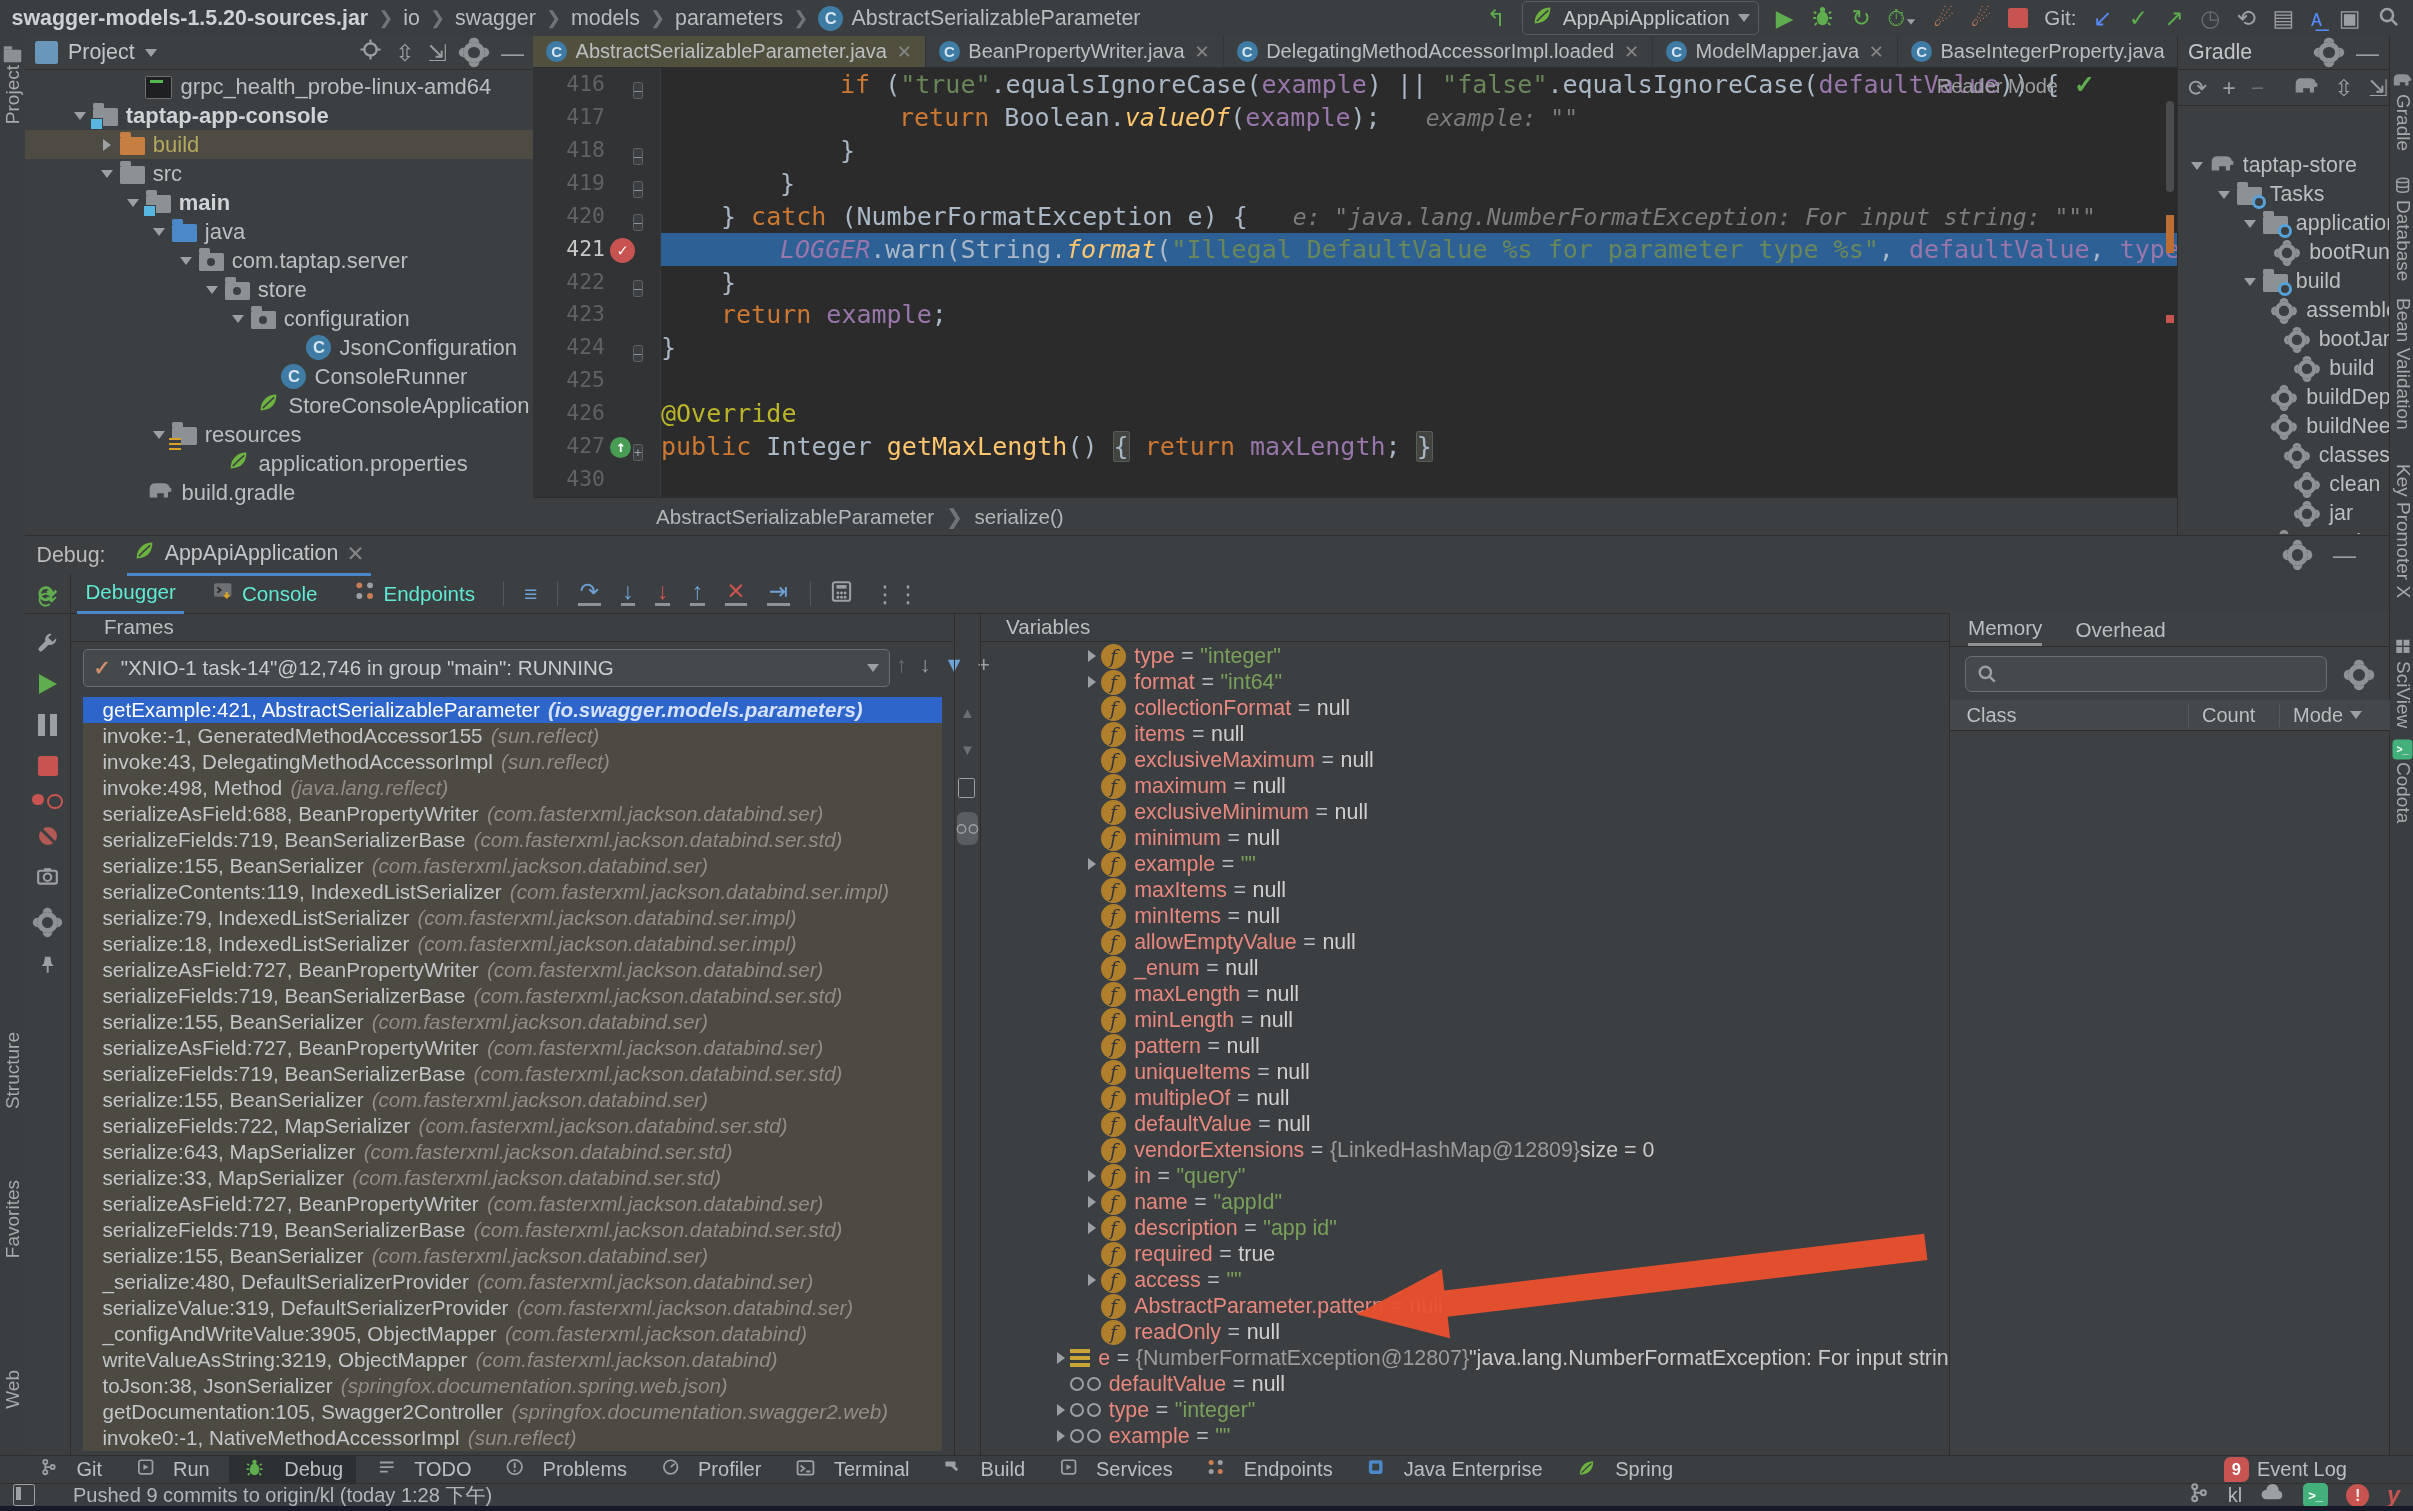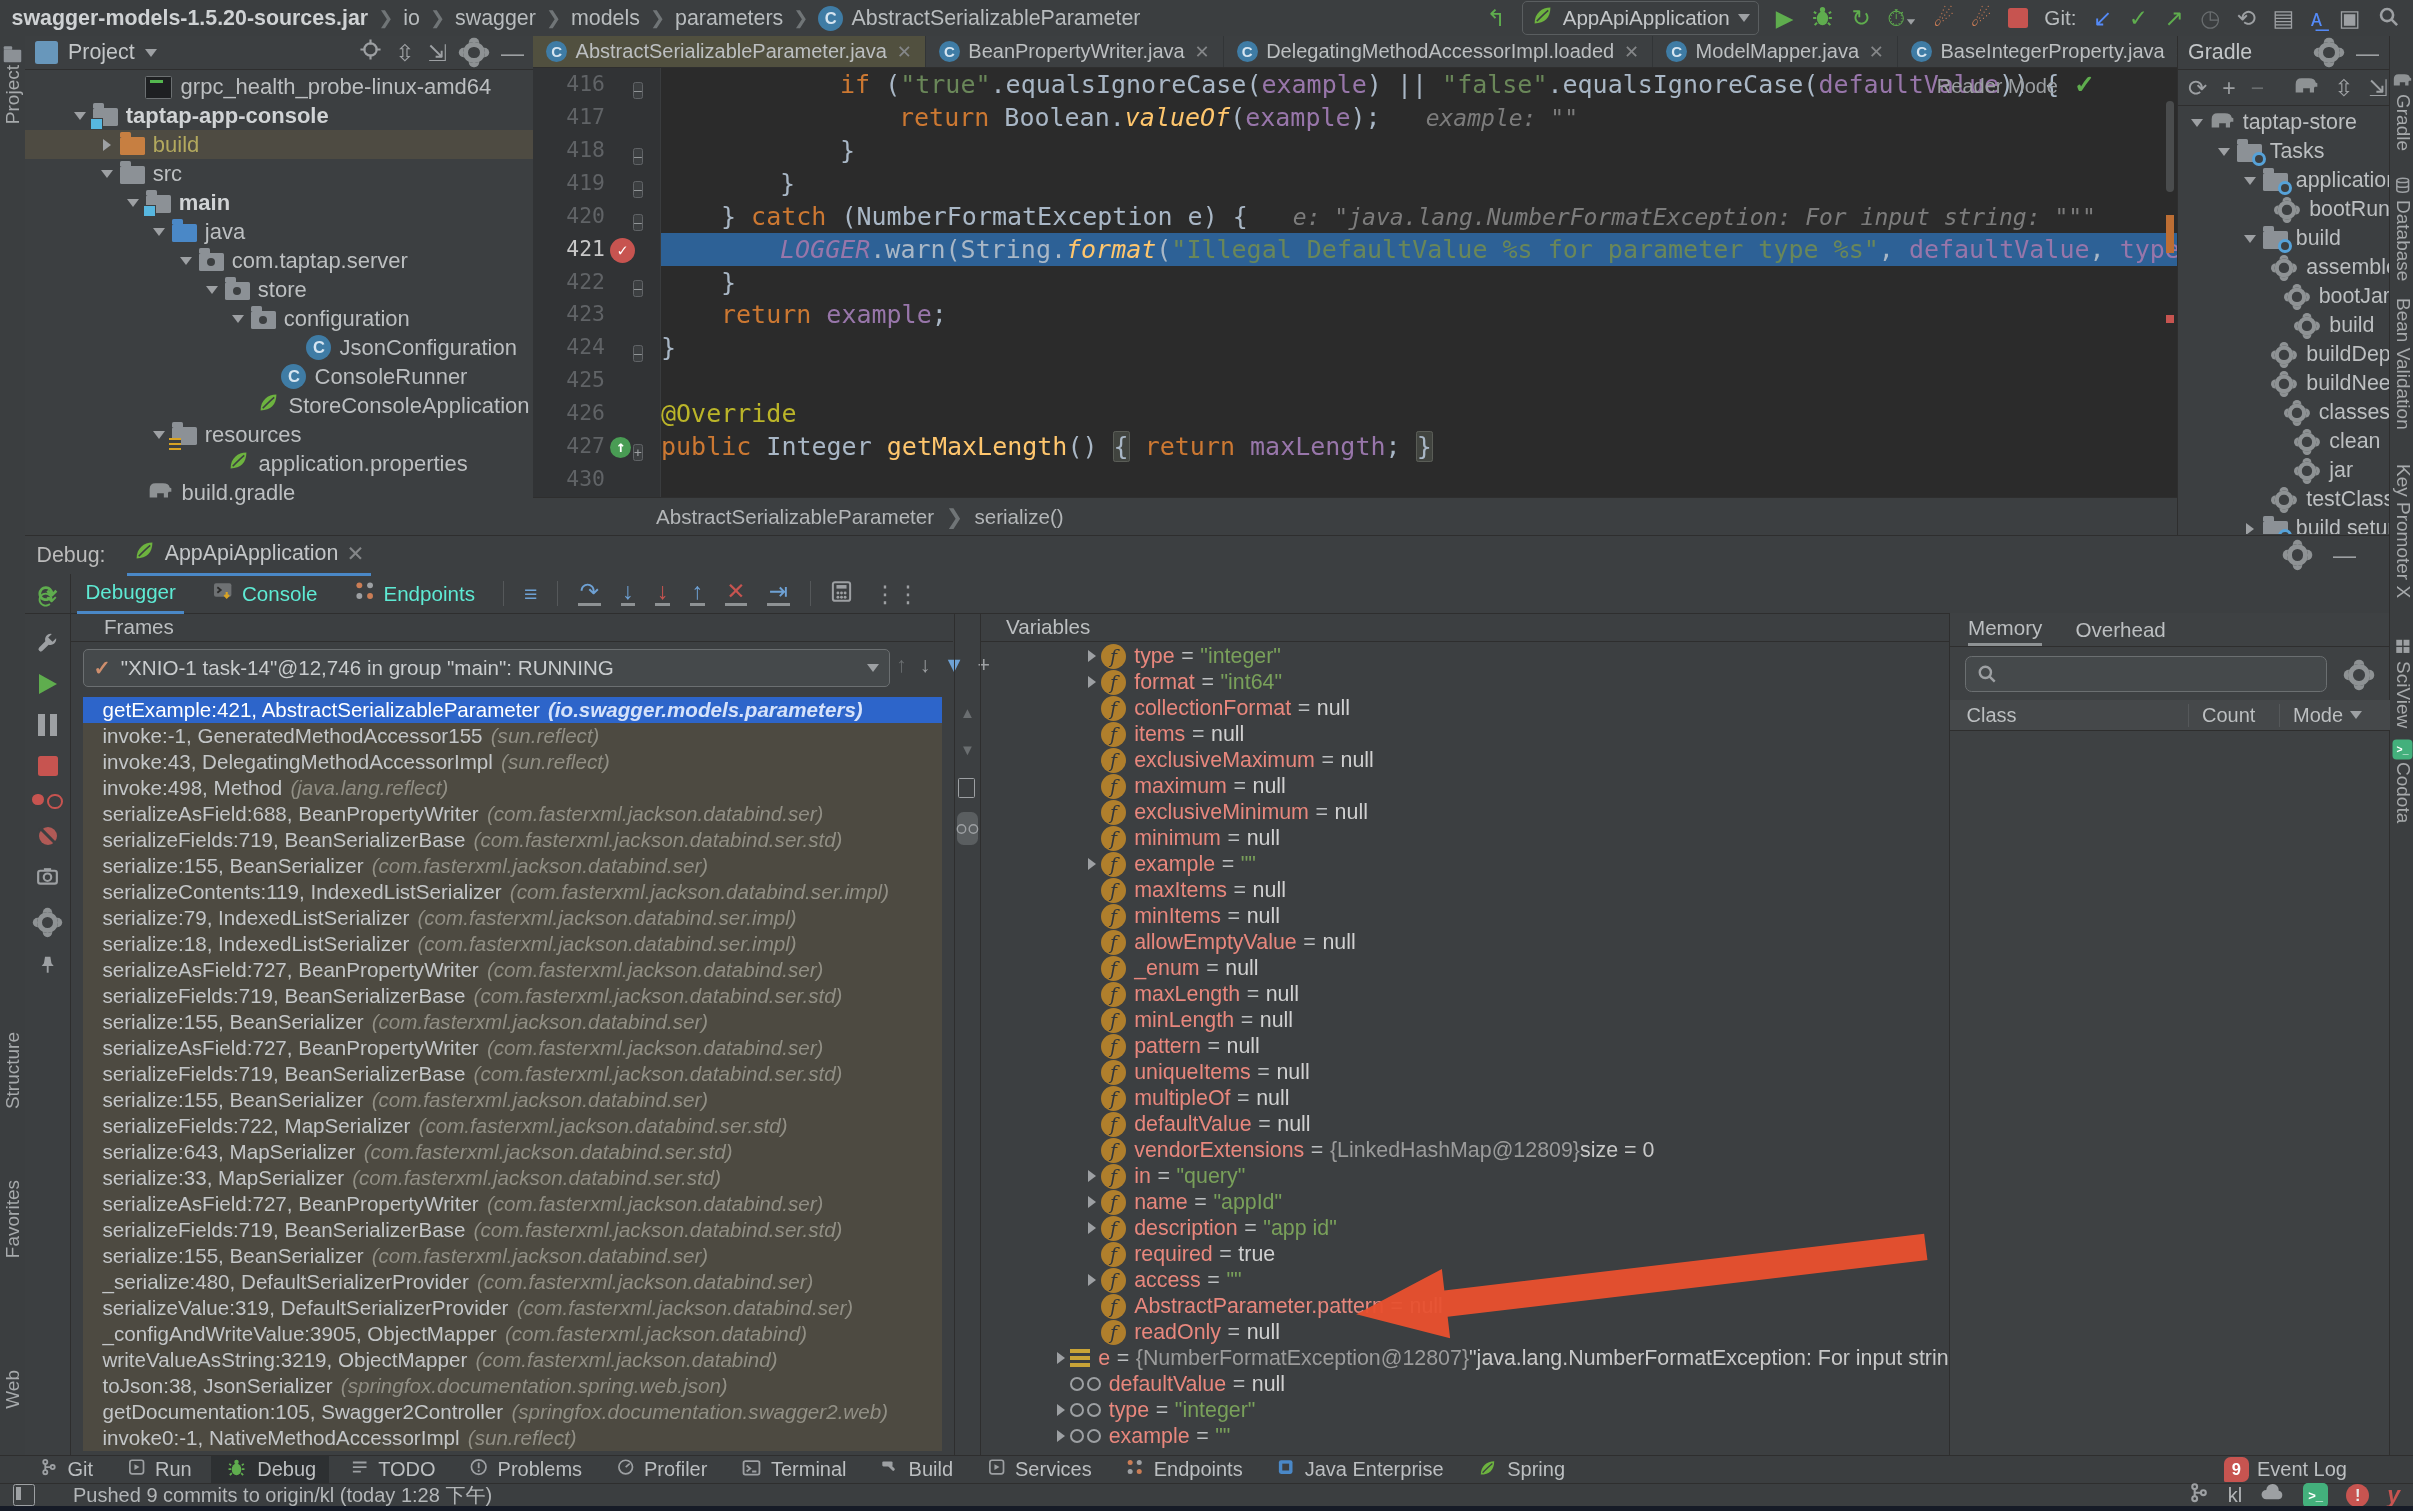--- a/index.html
+++ b/index.html
@@ -137,21 +137,21 @@
   #mem-gear{position:absolute;left:395px;top:48px;}
   #mem-cols{position:absolute;left:0;top:87px;width:440px;height:30px;background:#45484a;border-bottom:0.8px solid #2e2e2e;display:flex;align-items:center;font-size:20px;color:#bcbfc1;}
   #mem-cols .c1{padding-left:16.5px;width:239px;border-right:0.8px solid #55585a;box-sizing:border-box;}
   #mem-cols .c2{padding-left:13px;width:91px;border-right:0.8px solid #55585a;box-sizing:border-box;}
   #mem-cols .c3{padding-left:13px;display:flex;align-items:center;gap:6.6px;}
   #mem-empty{position:absolute;left:0;top:864px;width:440px;text-align:center;font-size:21.4px;color:#9da0a3;top:856px;}
   #mem-empty .link{color:#5394d8;}
 
   
   #bottom-toolbar{position:absolute;left:0;top:1455px;width:2413px;height:28px;background:#3b3e40;border-top:0.8px solid #2e2e2e;display:flex;align-items:center;gap:6.6px;font-size:20px;color:#bcbfc1;padding-left:25px;box-sizing:border-box;}
-  .btool{display:flex;align-items:center;gap:8px;padding:0 13px;height:28px;}
+  .btool{display:flex;align-items:center;gap:17px;padding:0 13px;height:28px;}
   .btool.active{background:#2d3032;}
   #event-log{margin-left:auto;display:flex;align-items:center;gap:8.2px;padding-right:66px;}
   .badge9{width:25px;height:25px;background:#c75450;color:#fff;border-radius:6.6px 6.6px 6.6px 1.6px;font-size:16.5px;display:flex;align-items:center;justify-content:center;font-weight:bold;}
   #statusbar{position:absolute;left:0;top:1483px;width:2413px;height:23px;background:#3b3e40;border-top:0.8px solid #2e2e2e;display:flex;align-items:center;font-size:20px;color:#b3b6b8;padding:0 13px;box-sizing:border-box;}
   #statusbar .msg{margin-left:38px;}
   #status-right{margin-left:auto;display:flex;align-items:center;gap:18px;}
   #bottom-edge{position:absolute;left:0;top:1506px;width:2413px;height:5px;background:#161b27;}
   .winIc{width:20px;height:20px;border:1.6px solid #9da0a3;border-radius:2.5px;position:relative;}
   .winIc::before{content:"";position:absolute;left:1.6px;top:1.6px;width:5.8px;height:13px;background:#9da0a3;}
   .greenTerm{width:25px;height:25px;background:#43b07c;border-radius:5px;color:#fff;font-size:13px;font-weight:bold;text-align:center;line-height:25px;}
@@ -467,21 +467,21 @@
         <span class="glyph g-dim">−</span>
         <span class="vdiv"></span>
         <span><svg width="25" height="20" viewBox="0 0 15 11">
             <path d="M1 10 V5 Q1 1.5 4.5 1.5 H9 Q12.5 1.5 13 4 L14 4.5 V6.5 H12.5 Q12 6.8 12 7.5 V10 H9.5 V7.5 H5.5 V10 Z" fill="#8e9294"></path>
           </svg></span>
         <span class="glyph g-gray">⇳</span>
         <span class="glyph g-gray">⇲</span>
         <span class="ic ic-folder mod" style="transform: scale(0.8);"></span>
       </div>
     <div id="gradle-tree">
-        <div class="gt-row" style="padding-left: 13px;">
+        <div class="gt-row" style="padding-left: 13px; margin-top: 43px;">
           <span class="chev" style="margin-right: 6.6px;"></span>
           <span class="ic"><svg width="25" height="20" viewBox="0 0 15 11">
               <path d="M1 10 V5 Q1 1.5 4.5 1.5 H9 Q12.5 1.5 13 4 L14 4.5 V6.5 H12.5 Q12 6.8 12 7.5 V10 H9.5 V7.5 H5.5 V10 Z" fill="#8e9294"></path>
             </svg></span>
           <span class="lbl" style="margin-left: 8.2px;">taptap-store</span>
         </div>
         <div class="gt-row" style="padding-left: 40px;">
           <span class="chev" style="margin-right: 6.6px;"></span>
           <span class="ic ic-folder gear"></span>
           <span class="lbl" style="margin-left: 8.2px;">Tasks</span>

